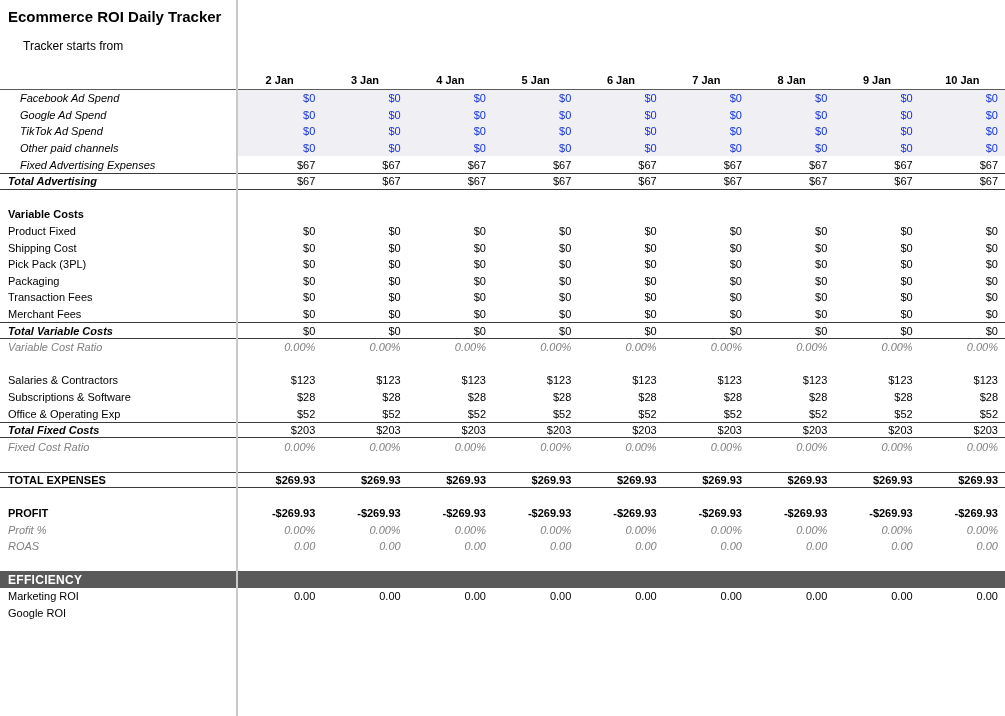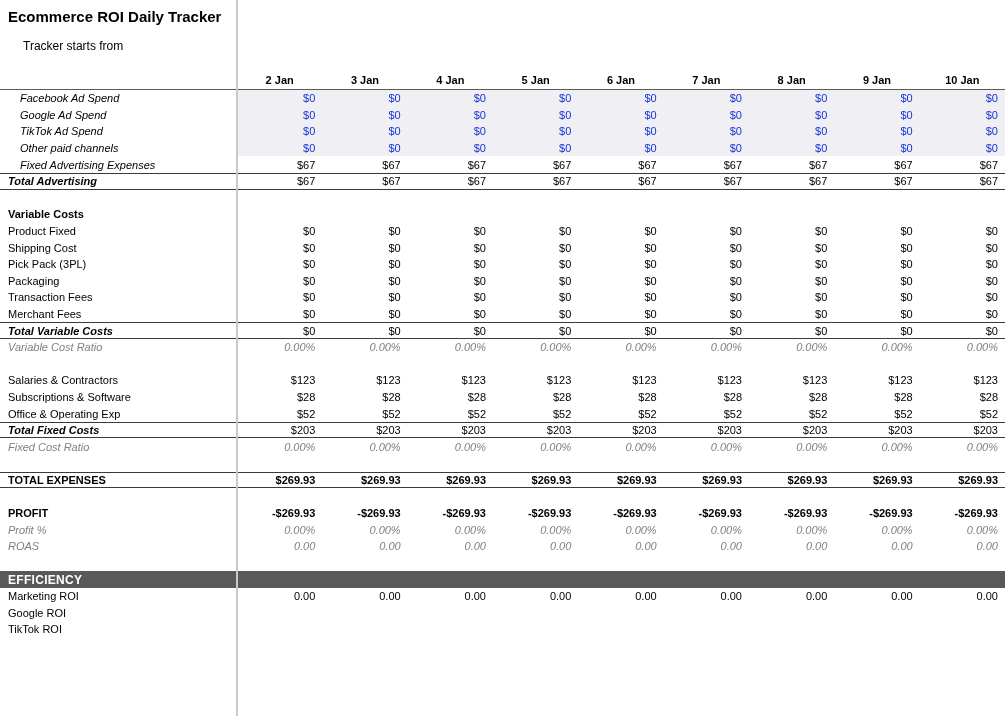--- a/index.html
+++ b/index.html
@@ -393,26 +393,14 @@
         <span class="cell"></span>
         <span class="cell"></span>
         <span class="cell"></span>
         <span class="cell"></span>
         <span class="cell"></span>
         <span class="cell"></span>
         <span class="cell"></span>
         <span class="cell"></span>
         <span class="cell"></span>
       </div>
-      <div class="grid-row plain">
-        <span class="label">TikTok ROI</span>
-        <span class="cell"></span>
-        <span class="cell"></span>
-        <span class="cell"></span>
-        <span class="cell"></span>
-        <span class="cell"></span>
-        <span class="cell"></span>
-        <span class="cell"></span>
-        <span class="cell"></span>
-        <span class="cell"></span>
-      </div>
     </div>
 </div>
 
 </body></html>

